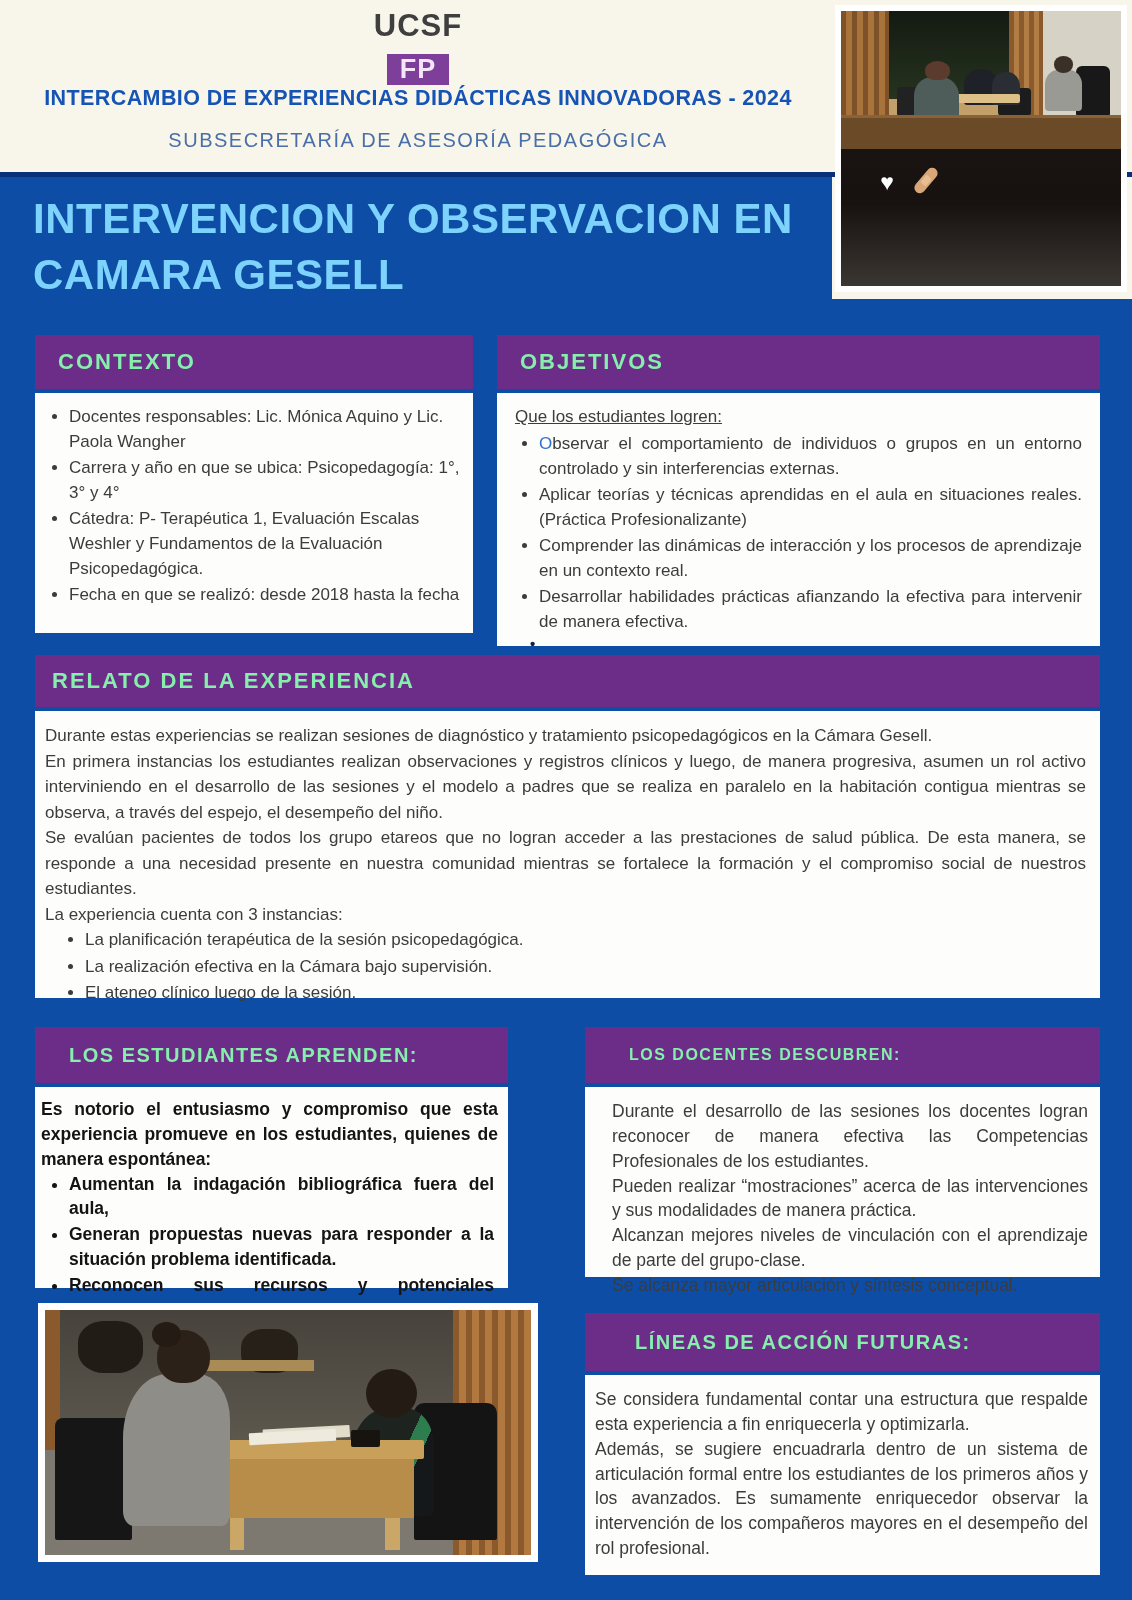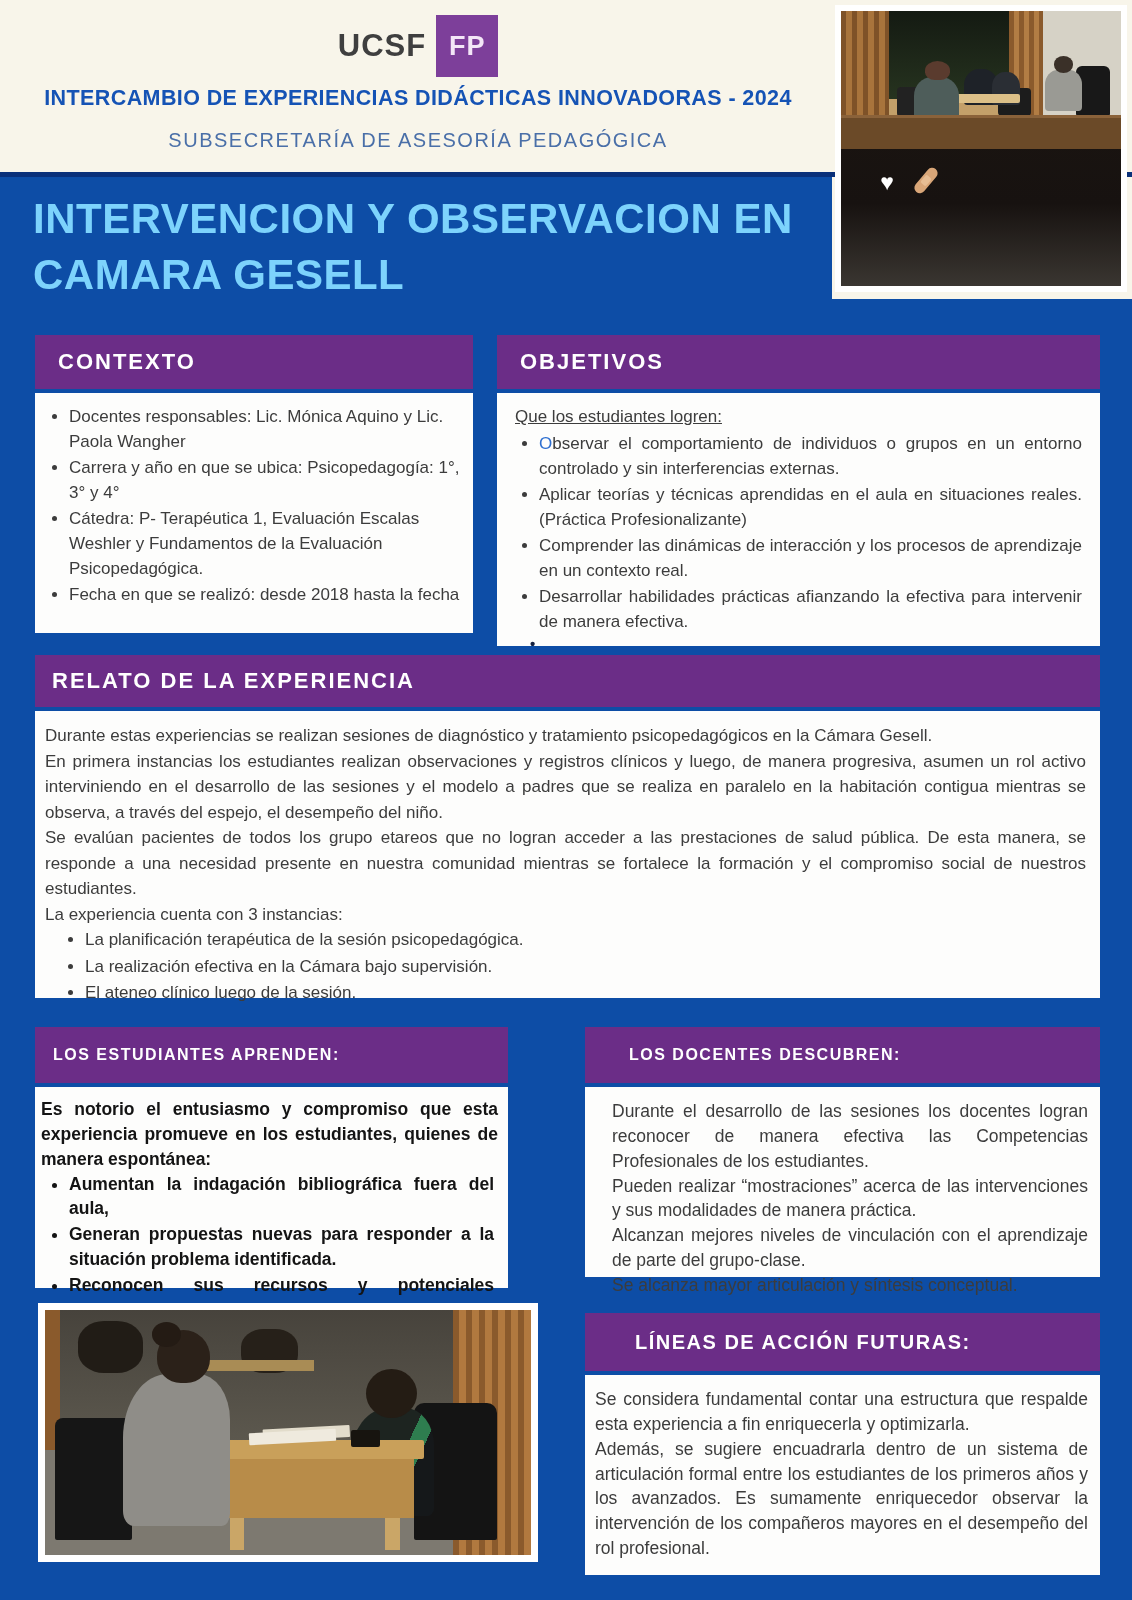--- a/index.html
+++ b/index.html
@@ -4,34 +4,34 @@
 <style>
   html,body{margin:0;padding:0;}
   .page{
     position:relative;width:1132px;height:1600px;overflow:hidden;
     background:#f8f5ea;
     font-family:"Liberation Sans",sans-serif;
     -webkit-font-smoothing:antialiased;
   }
   
   .top-header{position:absolute;top:0;left:0;width:836px;height:172px;text-align:center;}
-  .logo-row{position:absolute;top:14px;left:0;width:100%;height:64px;display:flex;align-items:center;justify-content:center;gap:10px;}
+  .logo-row{position:absolute;top:14px;left:0;width:100%;height:64px;display:flex;align-items:center;justify-content:center;gap:10px;flex-direction:column;}
   .ucsf-text{font-size:31px;color:#3f3f3f;font-weight:600;letter-spacing:1px;}
   .fp-box{width:62px;height:62px;background:#7d3f9a;display:flex;align-items:center;justify-content:center;}
   .fp-box span{color:#f3e6f7;font-size:27px;font-weight:600;letter-spacing:1px;}
   .event-title{position:absolute;top:86px;left:0;width:100%;font-size:21.5px;font-weight:800;color:#1553b5;letter-spacing:.4px;}
   .event-subtitle{position:absolute;top:129px;left:0;width:100%;font-size:20px;font-weight:400;color:#4a6fa8;letter-spacing:1.5px;}
   
   .blue-panel{position:absolute;top:172px;left:0;width:1132px;height:1428px;background:#0d4da6;border-top:5px solid #0a3079;box-sizing:border-box;}
   .cream-notch{position:absolute;top:0;right:0;width:300px;height:122px;background:#f8f5ea;}
   .poster-title{position:absolute;top:14px;left:33px;width:800px;margin:0;
     font-size:42px;line-height:1.33;font-weight:800;color:#7dd3fc;letter-spacing:.5px;}
   
   .box{position:absolute;box-sizing:border-box;}
-  .box-head{background:#6b2d87;color:#ffffff;font-weight:800;display:flex;align-items:center;box-sizing:border-box;}
+  .box-head{background:#6b2d87;color:#86efac;font-weight:800;display:flex;align-items:center;box-sizing:border-box;}
   .box-body{background:#fdfdfc;color:#3c3c3c;box-sizing:border-box;}
   .box ul{margin:0;padding:0 8px 0 30px;}
   .box li{margin:0 0 1px 0;}
   
   .contexto{left:35px;top:158px;width:438px;}
   .contexto .box-head{height:54px;font-size:22px;letter-spacing:2px;padding-left:23px;margin-bottom:4px;}
   .contexto .box-body{height:240px;padding:12px 4px 10px 4px;font-size:17px;line-height:1.47;}
   
   .objetivos{left:497px;top:158px;width:603px;}
   .objetivos .box-head{height:54px;font-size:22px;letter-spacing:2px;padding-left:23px;margin-bottom:4px;}
@@ -41,21 +41,21 @@
   .objetivos li.first-blue::first-letter{color:#2e6fd0;}
   .stray-bullet{position:absolute;left:530px;top:458px;color:#13203f;font-size:15px;font-weight:700;}
   
   .relato{left:35px;top:478px;width:1065px;}
   .relato .box-head{height:52px;font-size:22px;letter-spacing:2px;padding-left:17px;margin-bottom:4px;}
   .relato .box-body{height:287px;padding:12px 14px 8px 10px;font-size:17px;line-height:1.5;}
   .relato p{margin:0;text-align:justify;}
   .relato ul{padding-left:40px;}
   
   .estudiantes{left:35px;top:850px;width:473px;}
-  .estudiantes .box-head{height:56px;font-size:16px;letter-spacing:1.5px;padding-left:18px;margin-bottom:4px;}
+  .estudiantes .box-head{height:56px;font-size:20px;letter-spacing:1.5px;padding-left:34px;margin-bottom:4px;}
   .estudiantes .box-body{height:201px;padding:10px 10px 6px 6px;font-size:17.5px;line-height:1.42;font-weight:700;color:#141414;}
   .estudiantes p{margin:0;text-align:justify;}
   .estudiantes ul{padding:0 4px 0 28px;}
   .estudiantes li{text-align:justify;}
   
   .docentes{left:585px;top:850px;width:515px;}
   .docentes .box-head{height:56px;font-size:16px;letter-spacing:1.5px;padding-left:44px;margin-bottom:4px;}
   .docentes .box-body{height:190px;padding:12px 12px 6px 27px;font-size:17.5px;line-height:1.42;}
   .docentes p{margin:0;text-align:justify;}
   

